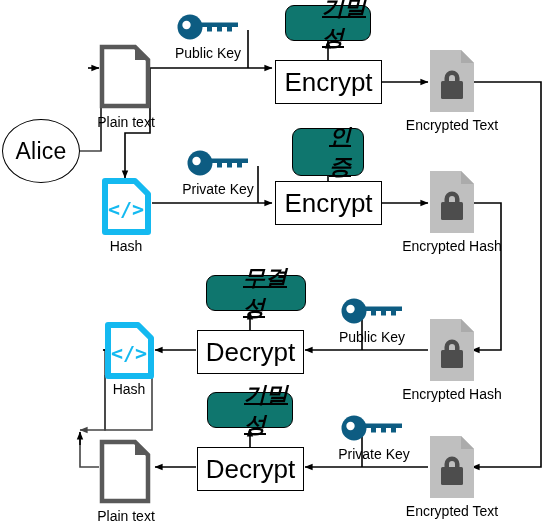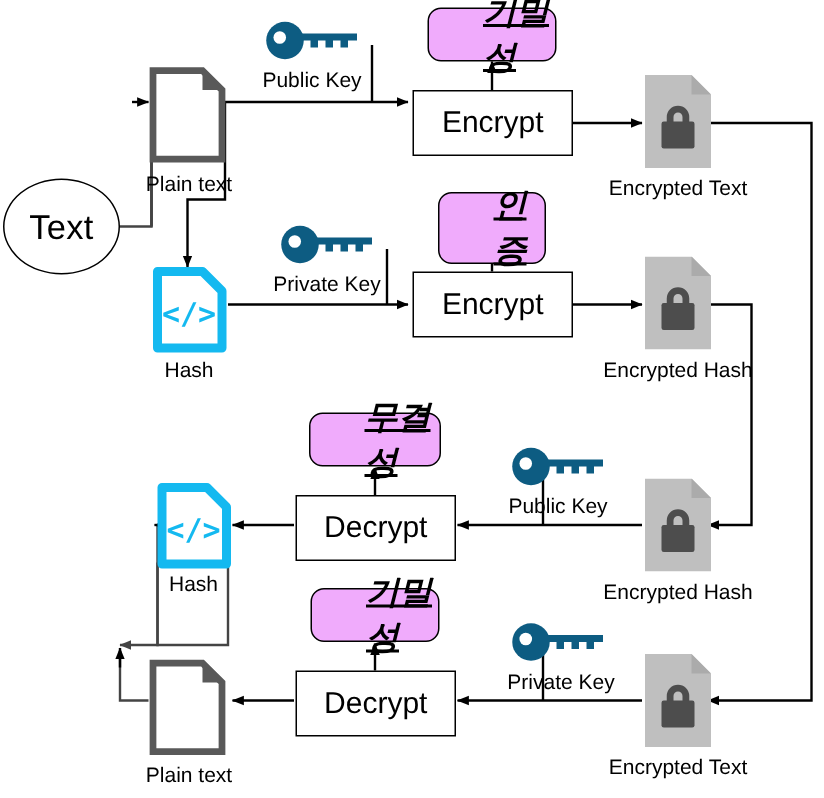--- a/index.html
+++ b/index.html
@@ -10,24 +10,24 @@
   .node{position:absolute;box-sizing:border-box;}
 
   
   .actor{border:1.6px solid #000;border-radius:50%;background:#fff;
          display:flex;align-items:center;justify-content:center;
          font-size:23px;color:#000;letter-spacing:.2px;}
 
   
   .proc{border:1.7px solid #000;background:#fff;
         display:flex;align-items:center;justify-content:center;
-        font-size:20px;color:#000;}
-
-  
-  .goal{border:1.7px solid #000;border-radius:9px;background:#f0abfc;
+        font-size:26px;color:#000;}
+
+  
+  .goal{border:1.7px solid #000;border-radius:9px;background:#0f766e;
         display:flex;align-items:center;justify-content:center;
         font-size:22px;font-weight:bold;font-style:italic;
         text-decoration:underline;text-underline-offset:1px;color:#000;
         font-family:"DejaVu Sans","Liberation Sans",sans-serif;padding-left:36px;}
 
   
   .cap{position:absolute;font-size:14px;color:#000;text-align:center;
        white-space:nowrap;transform:translateX(-50%);}
 
   .icon{position:absolute;}
@@ -96,21 +96,21 @@
 
       <path d="M152,373 L152,430 L105,430 L105,350" stroke="#444"></path>
       <path d="M115,350 L103,350" stroke="#000" marker-end="url(#ah)"></path>
 
       <path d="M99,467 L80,467 L80,434" stroke="#444"></path>
       <path d="M80,445 L80,432" stroke="#000" marker-end="url(#ah)"></path>
     </g>
   </svg>
 
   <div class="node actor" style="left:2px;top:119px;width:78px;height:64px;">
-    <span>Text</span>
+    <span>Alice</span>
   </div>
 
   <svg class="icon" style="left:98px;top:44px;" width="54" height="66" viewBox="0 0 54 66">
     <path d="M4,3 H37 L50,16 V62 H4 Z" fill="#ffffff" stroke="#595959" stroke-width="4.5"></path>
     <path d="M37,3 L50,16 H37 Z" fill="#595959"></path>
   </svg>
   <div class="cap" style="left:126px;top:114px;">Plain text</div>
 
   <svg class="icon" style="left:100px;top:178px;" width="52" height="58" viewBox="0 0 52 58">
     <path d="M5,3 H35 L48,16 V54 H5 Z" fill="#ffffff" stroke="#14b9f0" stroke-width="6" stroke-linejoin="round"></path>
@@ -192,21 +192,21 @@
   </svg>
   <div class="cap" style="left:374px;top:446px;">Private Key</div>
 
   <div class="node proc" style="left:197px;top:330px;width:107px;height:44px;">
     <span>Decrypt</span>
   </div>
   <div class="node proc" style="left:197px;top:447px;width:107px;height:44px;">
     <span>Decrypt</span>
   </div>
 
-  <div class="node goal" style="left:206px;top:275px;width:88px;height:36px;">
+  <div class="node goal" style="left:206px;top:275px;width:100px;height:36px;">
     <span>무결성</span>
   </div>
   <div class="node goal" style="left:207px;top:392px;width:86px;height:36px;">
     <span>기밀성</span>
   </div>
 
   <svg class="icon" style="left:103px;top:322px;" width="52" height="58" viewBox="0 0 52 58">
     <path d="M5,3 H35 L48,16 V54 H5 Z" fill="#ffffff" stroke="#14b9f0" stroke-width="6" stroke-linejoin="round"></path>
     <text x="26" y="38" font-family="DejaVu Sans Mono, monospace" font-size="20" fill="#14b9f0" text-anchor="middle" font-weight="bold">&lt;/&gt;</text>
   </svg>

